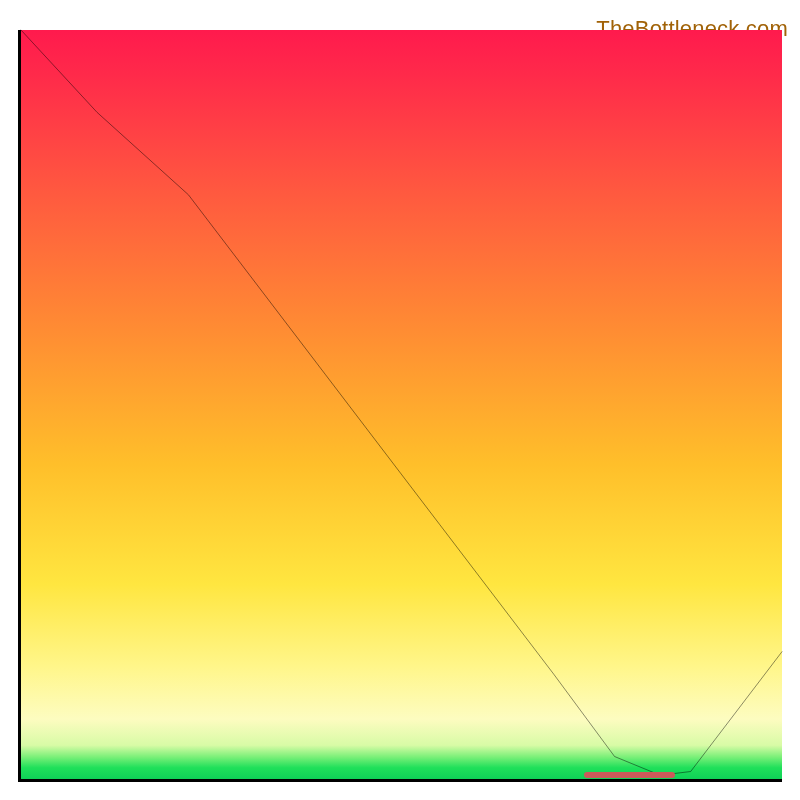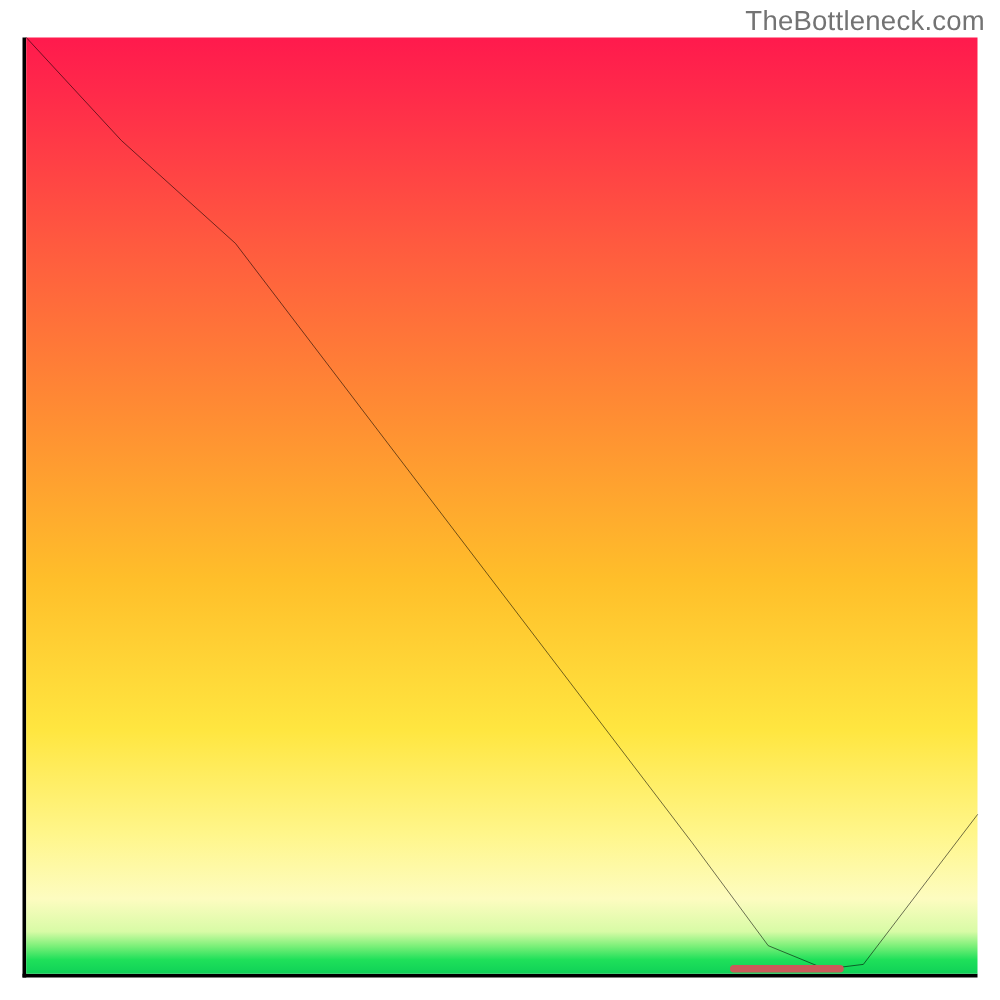--- a/index.html
+++ b/index.html
@@ -11,25 +11,25 @@
     font-family: Arial, Helvetica, sans-serif;
     background: #fff;
   }
   #wrap {
     position: relative;
     width: 800px;
     height: 800px;
   }
   #watermark {
     position: absolute;
-    top: 4px;
+    top: 16px;
     right: 12px;
     font-size: 22px;
     font-weight: 500;
-    color: #737373;
+    color: #a16207;
     letter-spacing: 0.2px;
     user-select: none;
   }
   #plot {
     position: absolute;
     left: 18px;
     top: 30px;
     width: 764px;
     height: 752px;
     border-left: 3px solid #000;

